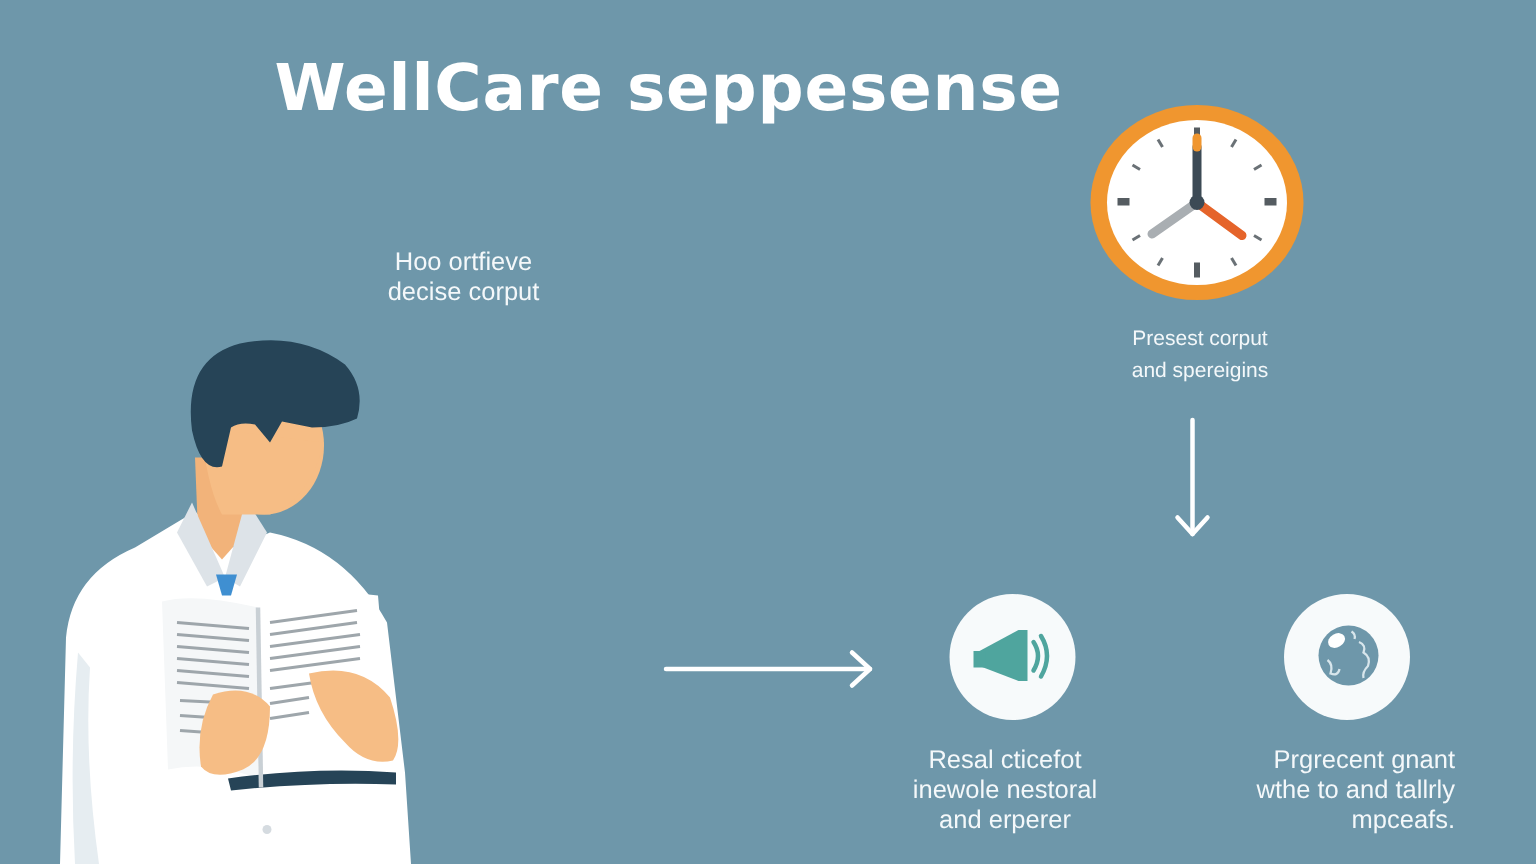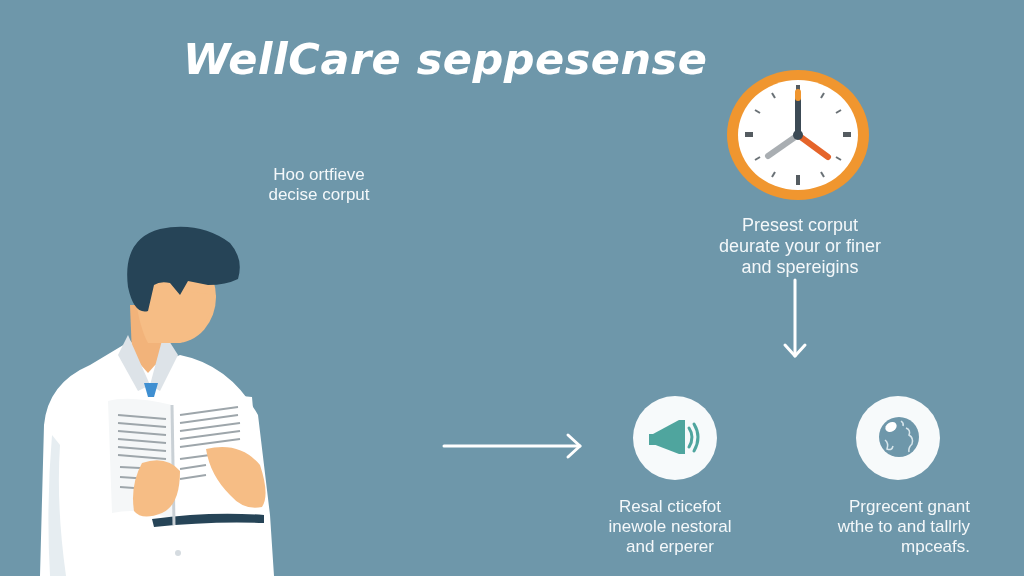--- a/index.html
+++ b/index.html
@@ -13,32 +13,31 @@
     .canvas { position: absolute; inset: 0; }
     .title {
       position: absolute;
       left: 183px; top: 34px;
       font-family: "DejaVu Sans", sans-serif;
       font-weight: bold;
       font-size: 43px;
       letter-spacing: 0.5px;
       color: #ffffff;
       white-space: nowrap;
-      font-style: italic;
     }
     .caption {
       position: absolute;
       text-align: center;
       font-size: 17px;
       line-height: 20px;
       color: #f4f8fa;
     }
     .caption span { display: block; white-space: nowrap; }
-    .cap-left { left: 234px; top: 165px; width: 170px; }
-    .cap-clock { left: 700px; top: 215px; width: 200px; font-size: 18px; line-height: 21px; }
+    .cap-left { left: 224px; top: 165px; width: 170px; }
+    .cap-clock { left: 700px; top: 215px; width: 200px; font-size: 14px; line-height: 21px; }
     .cap-mega { left: 595px; top: 497px; width: 150px; text-align: center; }
     .cap-globe { left: 820px; top: 497px; width: 150px; text-align: right; }
 
     .clock { position: absolute; left: 725px; top: 68px; width: 146px; height: 134px; }
     .icon-circle {
       position: absolute;
       width: 84px; height: 84px;
       border-radius: 50%;
       background: #f7fafb;
     }
@@ -85,21 +84,20 @@
       <line x1="73" y1="67" x2="43" y2="88" stroke="#a9aeb2" stroke-width="6" stroke-linecap="round"></line>
       <line x1="73" y1="67" x2="103" y2="89" stroke="#e5642a" stroke-width="6" stroke-linecap="round"></line>
       <line x1="73" y1="67" x2="73" y2="30" stroke="#3c4a55" stroke-width="6" stroke-linecap="round"></line>
       <line x1="73" y1="30" x2="73" y2="24" stroke="#f0962f" stroke-width="6" stroke-linecap="round"></line>
       <circle cx="73" cy="67" r="5" fill="#3c4a55"></circle>
     </svg>
   </div>
 
   <div class="caption cap-clock">
     <span>Presest corput</span>
-    <span>deurate your or finer</span>
     <span>and spereigins</span>
   </div>
 
   <div class="arrow-down">
     <svg width="30" height="84" viewBox="0 0 30 84">
       <line x1="15" y1="2" x2="15" y2="78" stroke="#ffffff" stroke-width="3" stroke-linecap="round"></line>
       <polyline points="5,67 15,78 25,67" fill="none" stroke="#ffffff" stroke-width="3" stroke-linecap="round" stroke-linejoin="round"></polyline>
     </svg>
   </div>
 

